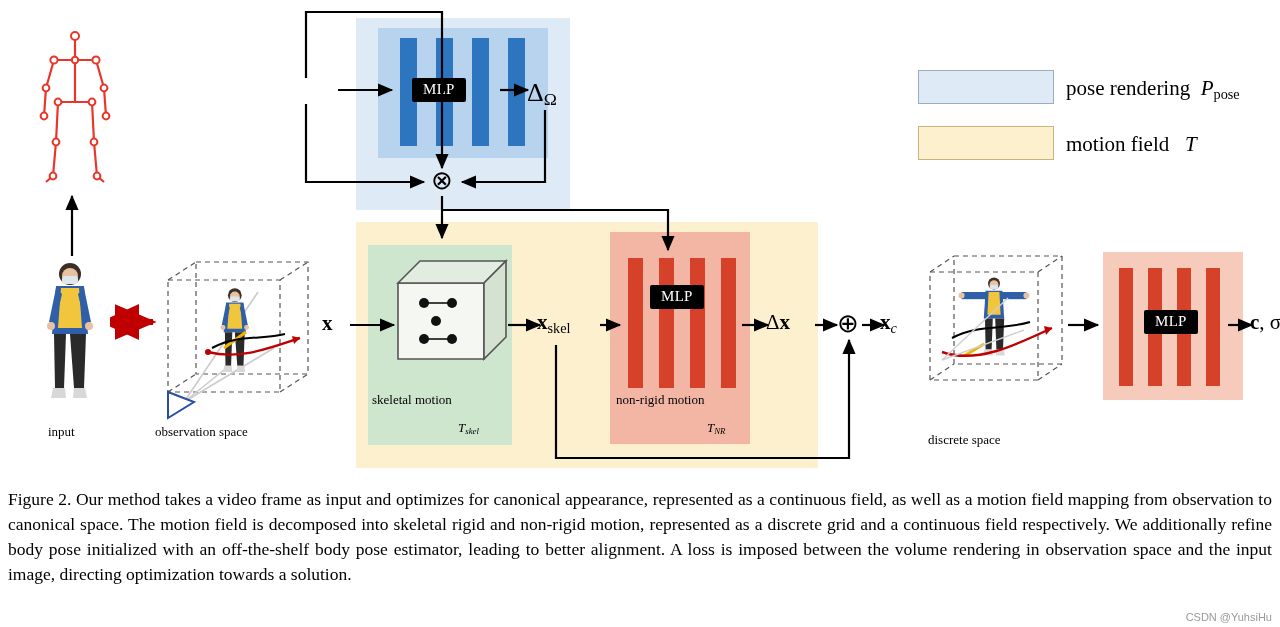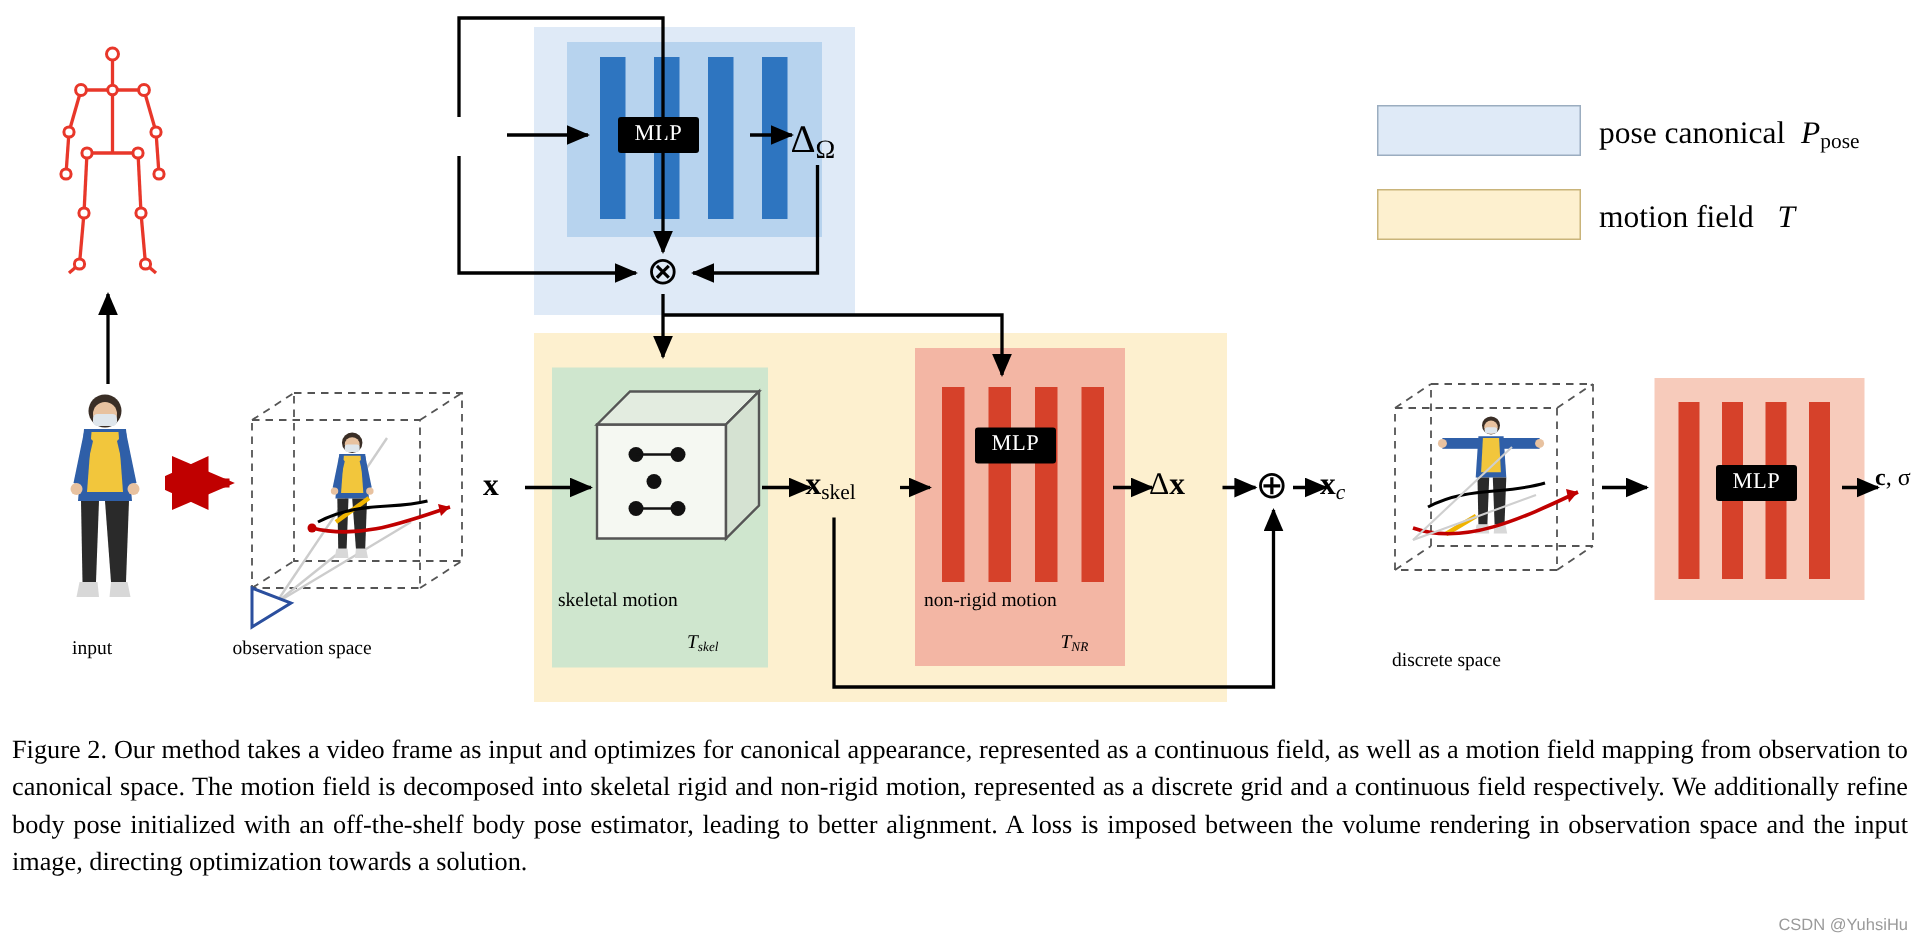--- a/index.html
+++ b/index.html
@@ -308,21 +308,21 @@
 
   <div class="abs txt t18" style="left:372px;top:392px;">skeletal motion</div>
   <div class="abs txt t18 italic" style="left:458px;top:420px;"><span>T<span class="sub">skel</span></span></div>
 
   <div class="abs txt t18" style="left:616px;top:392px;">non-rigid motion</div>
   <div class="abs txt t18 italic" style="left:707px;top:420px;"><span>T<span class="sub">NR</span></span></div>
 
   <div class="abs txt" style="left:537px;top:310px;font-size:21px;"><b>x</b><span class="sub">skel</span></div>
   <div class="abs txt" style="left:766px;top:310px;font-size:21px;">Δ<b>x</b></div>
   <div class="abs txt" style="left:880px;top:310px;font-size:21px;"><b>x</b><span class="sub italic">c</span></div>
-  <div class="abs txt" style="left:1250px;top:310px;font-size:16px;"><b>c</b>, σ</div>
+  <div class="abs txt" style="left:1250px;top:310px;font-size:21px;"><b>c</b>, σ</div>
 
   <div class="abs txt" style="left:527px;top:78px;font-size:26px;">Δ<span class="sub">Ω</span></div>
 
   <svg class="abs" style="left:920px;top:250px;width:156px;height:150px;">
     <g stroke="#555" stroke-width="1.2" fill="none" stroke-dasharray="5,4">
       <rect x="10" y="22" width="108" height="108"></rect>
       <rect x="34" y="6" width="108" height="108"></rect>
       <line x1="10" y1="22" x2="34" y2="6"></line>
       <line x1="118" y1="22" x2="142" y2="6"></line>
       <line x1="10" y1="130" x2="34" y2="114"></line>
@@ -350,21 +350,21 @@
     <polygon points="132,78 124,76 126,85" fill="#c00000"></polygon>
     <g stroke="#cfcfcf" stroke-width="1.4" fill="none">
       <line x1="22" y1="110" x2="88" y2="48"></line>
       <line x1="22" y1="110" x2="104" y2="80"></line>
     </g>
   </svg>
   <div class="abs txt t18" style="left:928px;top:432px;">discrete space</div>
 
   <div class="abs legend-swatch legend-blue" style="left:918px;top:70px;"></div>
   <div class="abs txt" style="left:1066px;top:76px;font-size:21px;">
-    <span>pose canonical</span>
+    <span>pose rendering</span>
     <span class="italic">&nbsp;P</span><span class="sub">pose</span>
   </div>
 
   <div class="abs legend-swatch legend-yellow" style="left:918px;top:126px;"></div>
   <div class="abs txt" style="left:1066px;top:132px;font-size:21px;">
     <span>motion field</span>
     <span class="italic">&nbsp;&nbsp;T</span>
   </div>
 
   <div class="abs caption">

